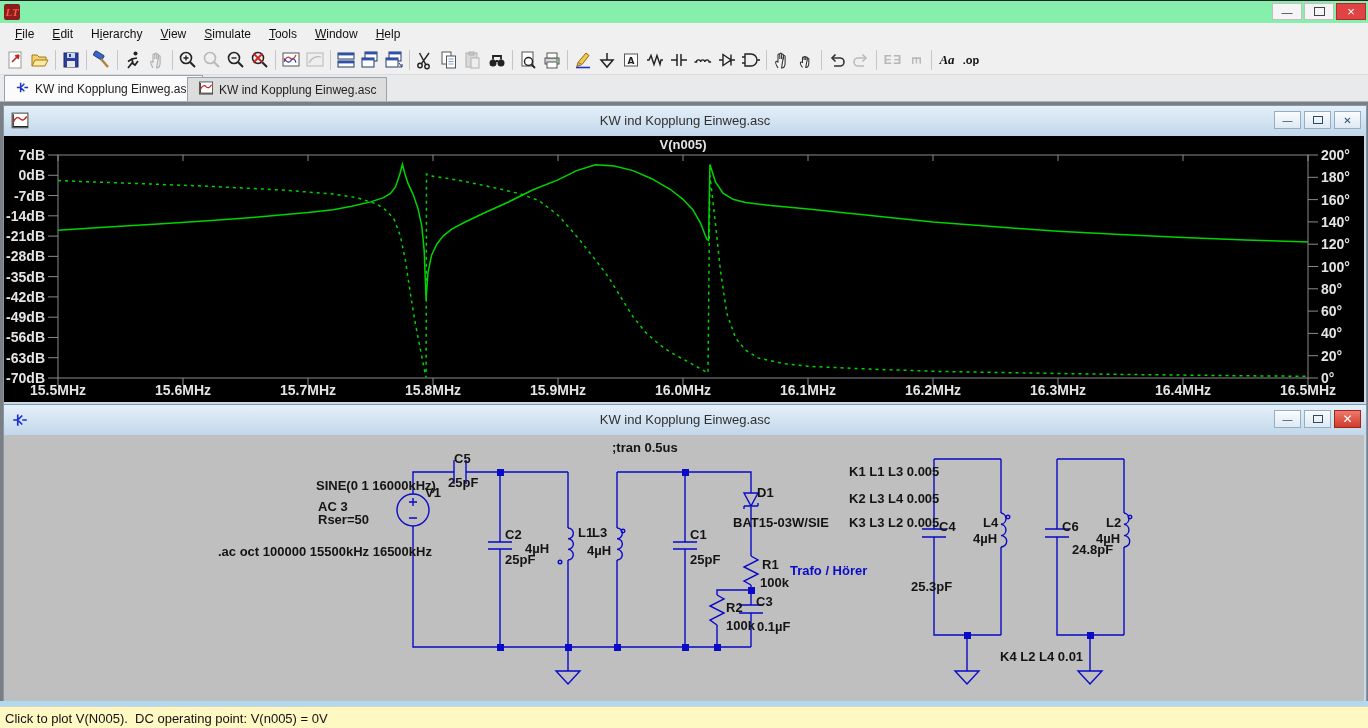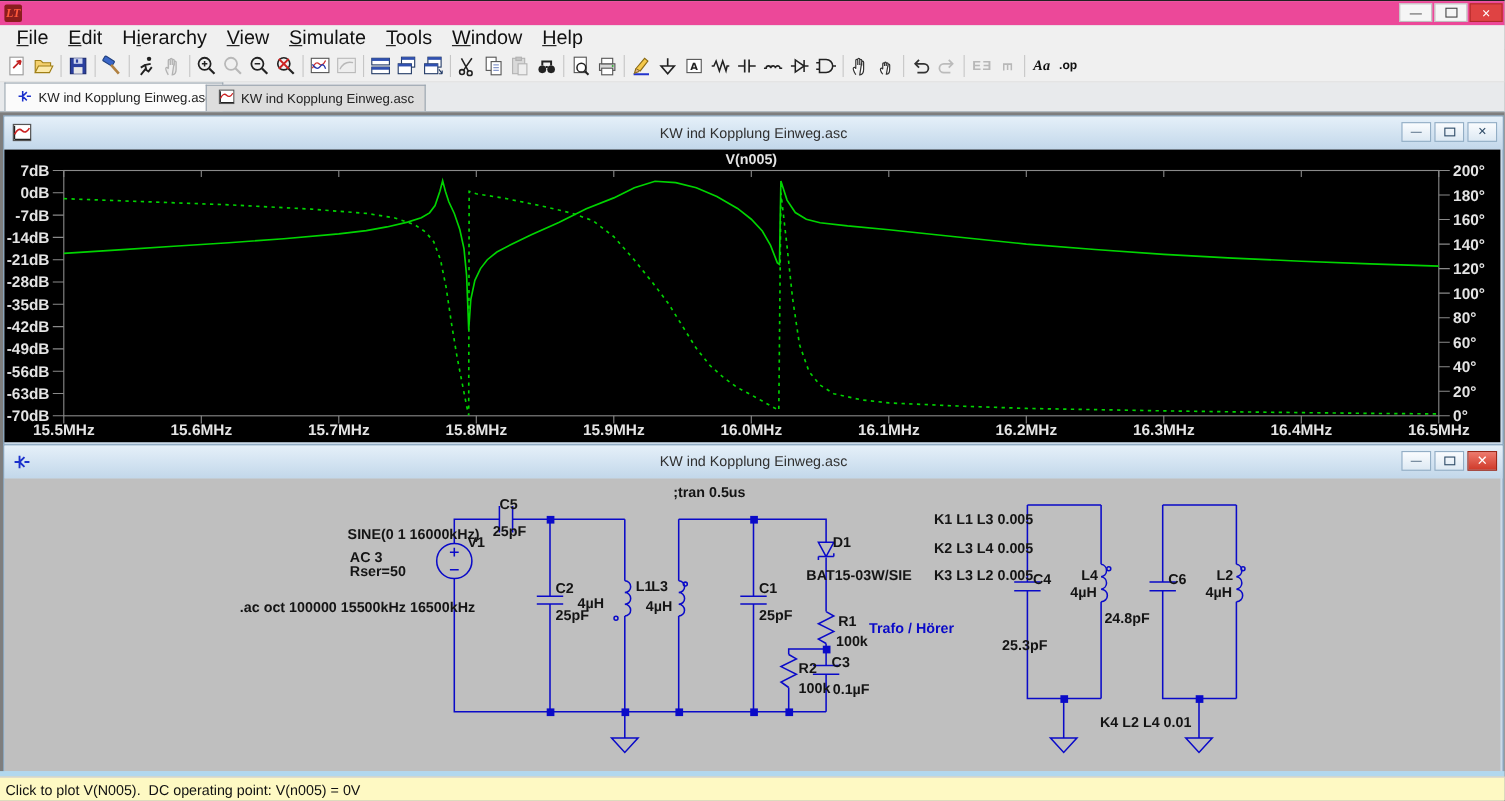--- a/index.html
+++ b/index.html
@@ -1,30 +1,30 @@
 <!DOCTYPE html>
 <html><head>
 <meta charset="utf-8">
 <style>
   html,body{margin:0;padding:0;background:#555;}
   .app{position:relative;width:1368px;height:728px;background:#f0f0f0;overflow:hidden;
        font-family:"Liberation Sans",sans-serif;border-top:1px solid #222;box-sizing:border-box;}
   
-  .titlebar{position:absolute;left:0;top:0;width:100%;height:22px;background:#ec4899;border-bottom:1px solid #d8d8d8;}
+  .titlebar{position:absolute;left:0;top:0;width:100%;height:22px;background:#86efac;border-bottom:1px solid #d8d8d8;}
   .applogo{position:absolute;left:4px;top:3px;width:16px;height:16px;background:#8a1d1d;border-radius:2px;
            color:#ff5a3c;font:italic bold 11px "Liberation Serif",serif;text-align:center;line-height:16px;}
   .apptitle{position:absolute;left:0;right:0;top:3px;text-align:center;font-size:13px;color:#3c3c3c;}
   .abtns{position:absolute;right:2px;top:2px;display:flex;gap:2px;}
   .abtn{width:30px;height:17px;background:#f5f5f5;border:1px solid #bfbfbf;font-size:11px;color:#333;
         display:flex;align-items:center;justify-content:center;box-sizing:border-box;}
   .abtn .maxbox{display:inline-block;width:9px;height:7px;border:1px solid #444;}
   .abtn.close{background:#df4343;border-color:#b02a2a;color:#fff;font-size:13px;}
   
   .menubar{position:absolute;left:0;top:22px;width:100%;height:22px;background:#f0f0f0;display:flex;align-items:center;padding-left:6px;box-sizing:border-box;}
-  .menu-item{font-size:18px;color:#111;padding:2px 9px;}
+  .menu-item{font-size:12px;color:#111;padding:2px 9px;}
   
   .toolbar{position:absolute;left:0;top:44px;width:100%;height:30px;background:#f0f0f0;border-bottom:1px solid #dcdcdc;
            display:flex;align-items:center;padding-left:4px;box-sizing:border-box;}
   .tbtn{width:24px;height:24px;display:flex;align-items:center;justify-content:center;flex:0 0 auto;}
   .tbtn svg{width:20px;height:20px;}
   .tsep{width:1px;height:20px;background:#c6c6c6;margin:0 3px;flex:0 0 auto;}
   .ticon{font:italic bold 13px "Liberation Serif",serif;color:#111;}
   .ticon-op{font:bold 11px "Liberation Sans",sans-serif;color:#111;}
   .ticon-e{font:bold 12px "Liberation Sans",sans-serif;color:#b8b8b8;letter-spacing:-1px;}
   
@@ -514,21 +514,21 @@
             <div class="slabel" style="left: 608px; top: 5px;">;tran 0.5us</div>
             <div class="slabel" style="left: 845px; top: 29px;">K1 L1 L3 0.005</div>
             <div class="slabel" style="left: 845px; top: 56px; text-align: center;">K2 L3 L4 0.005</div>
             <div class="slabel" style="left: 845px; top: 80px;">K3 L3 L2 0.005</div>
             <div class="slabel" style="left: 996px; top: 214px;">K4 L2 L4 0.01</div>
             <div class="slabel" style="left: 935px; top: 84px;">C4</div>
             <div class="slabel" style="left: 907px; top: 107px; margin-top: 37px;">25.3pF</div>
             <div class="slabel" style="left: 979px; top: 80px;">L4</div>
             <div class="slabel" style="left: 969px; top: 96px;">4µH</div>
             <div class="slabel" style="left: 1058px; top: 84px;">C6</div>
-            <div class="slabel" style="left: 1000px; top: 107px; margin-top: 12px;">24.8pF</div>
+            <div class="slabel" style="left: 1068px; top: 107px;">24.8pF</div>
             <div class="slabel" style="left: 1102px; top: 80px;">L2</div>
             <div class="slabel" style="left: 1092px; top: 96px;">4µH</div>
           </div>
       </div>
     </div>
 
     <div class="mdistrip"></div>
   </div>
 
   <div class="statusbar">

